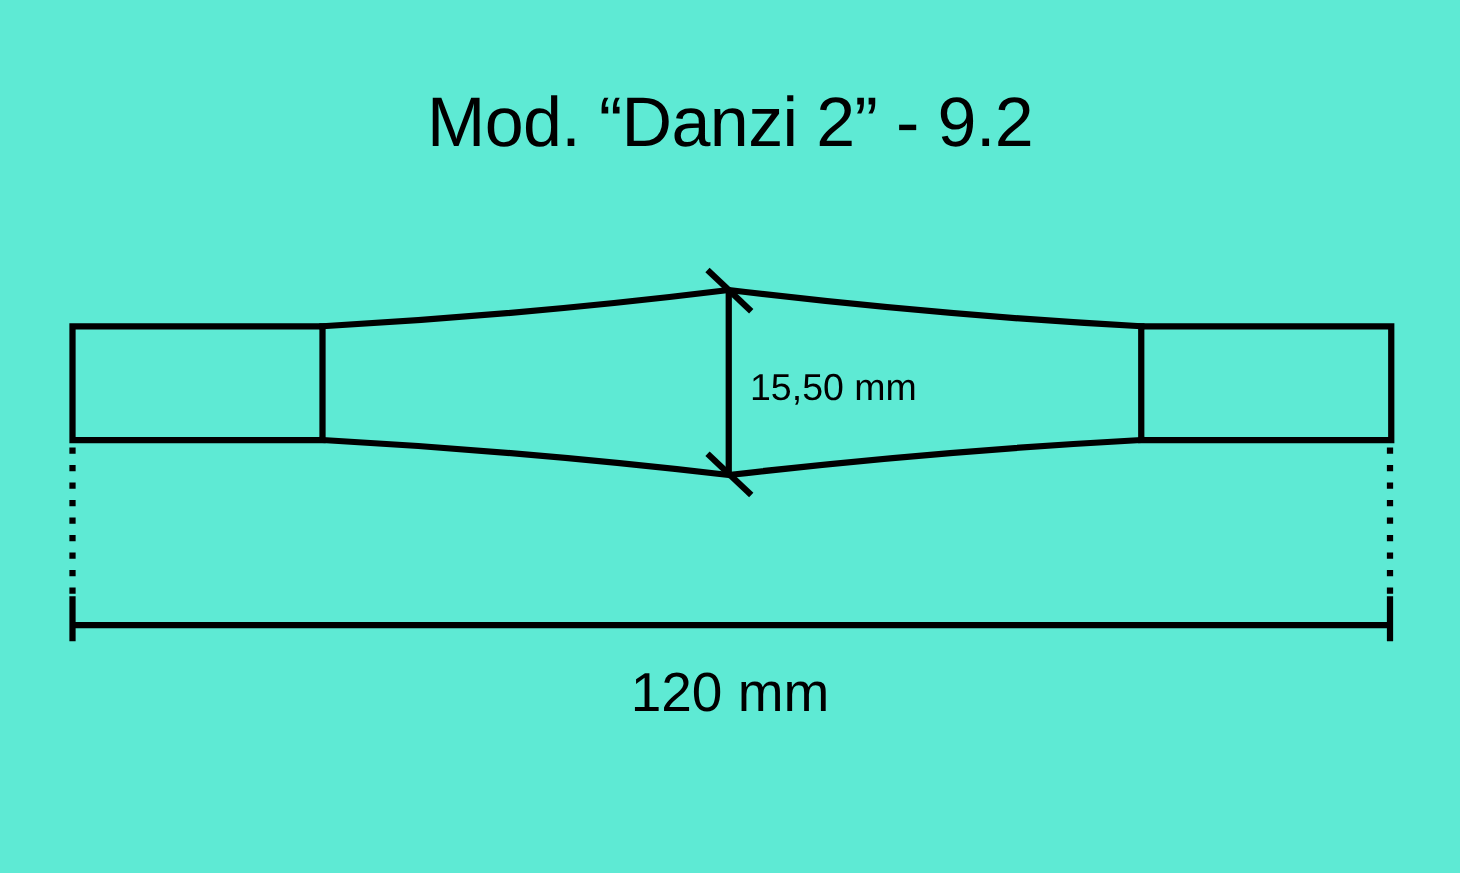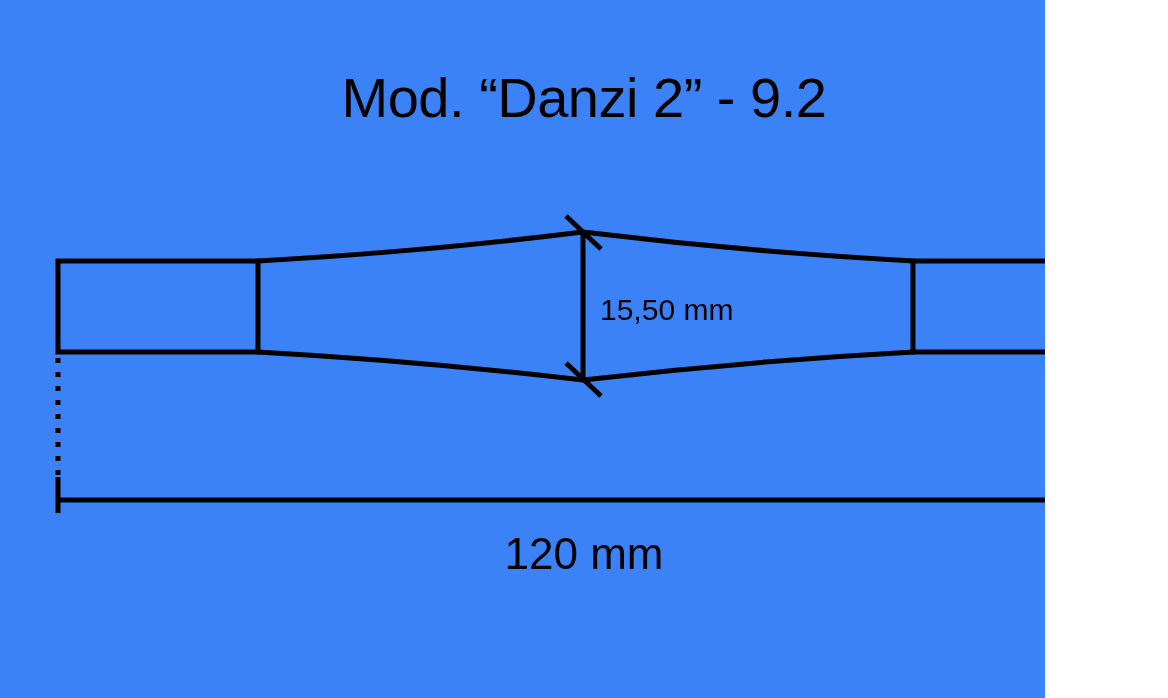--- a/index.html
+++ b/index.html
@@ -7,23 +7,23 @@
     margin: 0;
     padding: 0;
     background: #ffffff;
   }
   body {
     font-family: "Liberation Sans", sans-serif;
     -webkit-font-smoothing: antialiased;
   }
   #canvas {
     position: relative;
-    width: 1045px;
+    width: 1168px;
     height: 698px;
-    background: #3b82f6;
+    background: #5eead4;
     overflow: hidden;
   }
   #drawing-svg {
     position: absolute;
     left: 0;
     top: 0;
     width: 1168px;
     height: 698px;
     display: block;
   }

